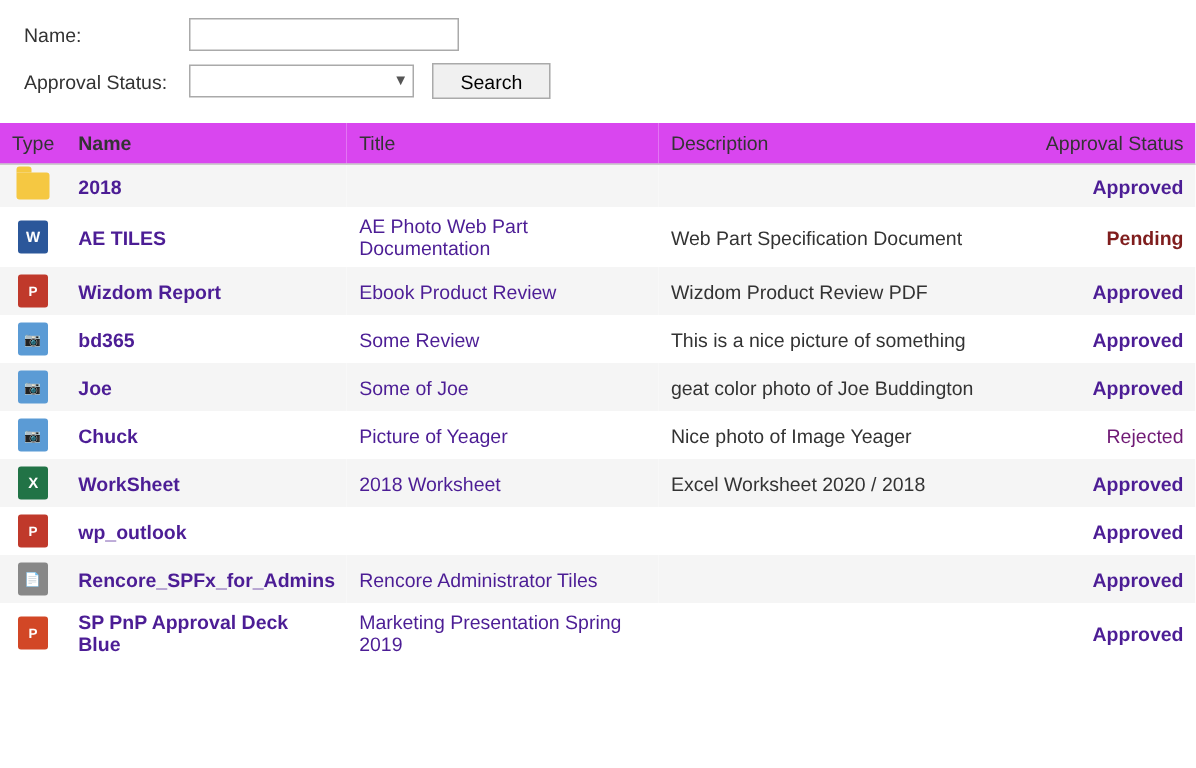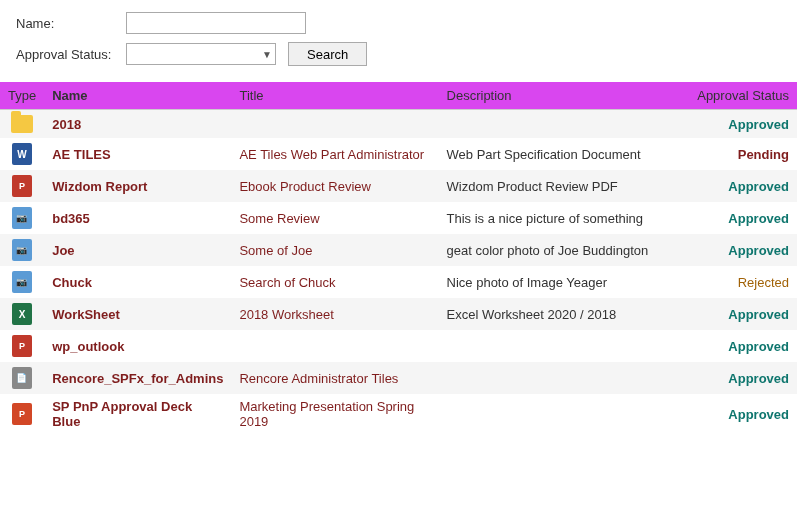--- a/index.html
+++ b/index.html
@@ -82,25 +82,25 @@
       padding: 5px 8px;
       font-size: 13px;
       vertical-align: middle;
     }
     .col-type { width: 40px; }
     .col-name { width: 160px; font-weight: bold; }
     .col-title { width: 220px; }
     .col-desc { width: 260px; }
     .col-status { width: 120px; text-align: right; }
 
-    .link-blue { color: #7f1d1d; text-decoration: none; }
-
-    .status-approved { color: #0f766e; font-weight: 600; }
+    .link-blue { color: #4c1d95; text-decoration: none; }
+
+    .status-approved { color: #4c1d95; font-weight: 600; }
     .status-pending { color: #7f1d1d; font-weight: 600; }
-    .status-rejected { color: #a16207; font-weight: normal; }
+    .status-rejected { color: #701a75; font-weight: normal; }
 
     .icon-cell {
       display: flex;
       align-items: center;
       justify-content: center;
     }
 
     
     .icon-folder {
       width: 22px;
@@ -238,21 +238,21 @@
         <td class="col-desc"></td>
         <td class="col-status status-approved">Approved</td>
       </tr>
       <tr>
         <td class="col-type">
           <div class="icon-cell">
             <div class="icon-word">W</div>
           </div>
         </td>
         <td class="col-name"><a href="#" class="link-blue">AE TILES</a></td>
-        <td class="col-title"><a href="#" class="link-blue">AE Tiles Web Part Administrator</a></td>
+        <td class="col-title"><a href="#" class="link-blue">AE Photo Web Part Documentation</a></td>
         <td class="col-desc">Web Part Specification Document</td>
         <td class="col-status status-pending">Pending</td>
       </tr>
       <tr>
         <td class="col-type">
           <div class="icon-cell">
             <div class="icon-pdf">P</div>
           </div>
         </td>
         <td class="col-name"><a href="#" class="link-blue">Wizdom Report</a></td>
@@ -282,21 +282,21 @@
         <td class="col-desc">geat color photo of Joe Buddington</td>
         <td class="col-status status-approved">Approved</td>
       </tr>
       <tr>
         <td class="col-type">
           <div class="icon-cell">
             <div class="icon-image">📷</div>
           </div>
         </td>
         <td class="col-name"><a href="#" class="link-blue">Chuck</a></td>
-        <td class="col-title"><a href="#" class="link-blue">Search of Chuck</a></td>
+        <td class="col-title"><a href="#" class="link-blue">Picture of Yeager</a></td>
         <td class="col-desc">Nice photo of Image Yeager</td>
         <td class="col-status status-rejected">Rejected</td>
       </tr>
       <tr>
         <td class="col-type">
           <div class="icon-cell">
             <div class="icon-excel">X</div>
           </div>
         </td>
         <td class="col-name"><a href="#" class="link-blue">WorkSheet</a></td>

